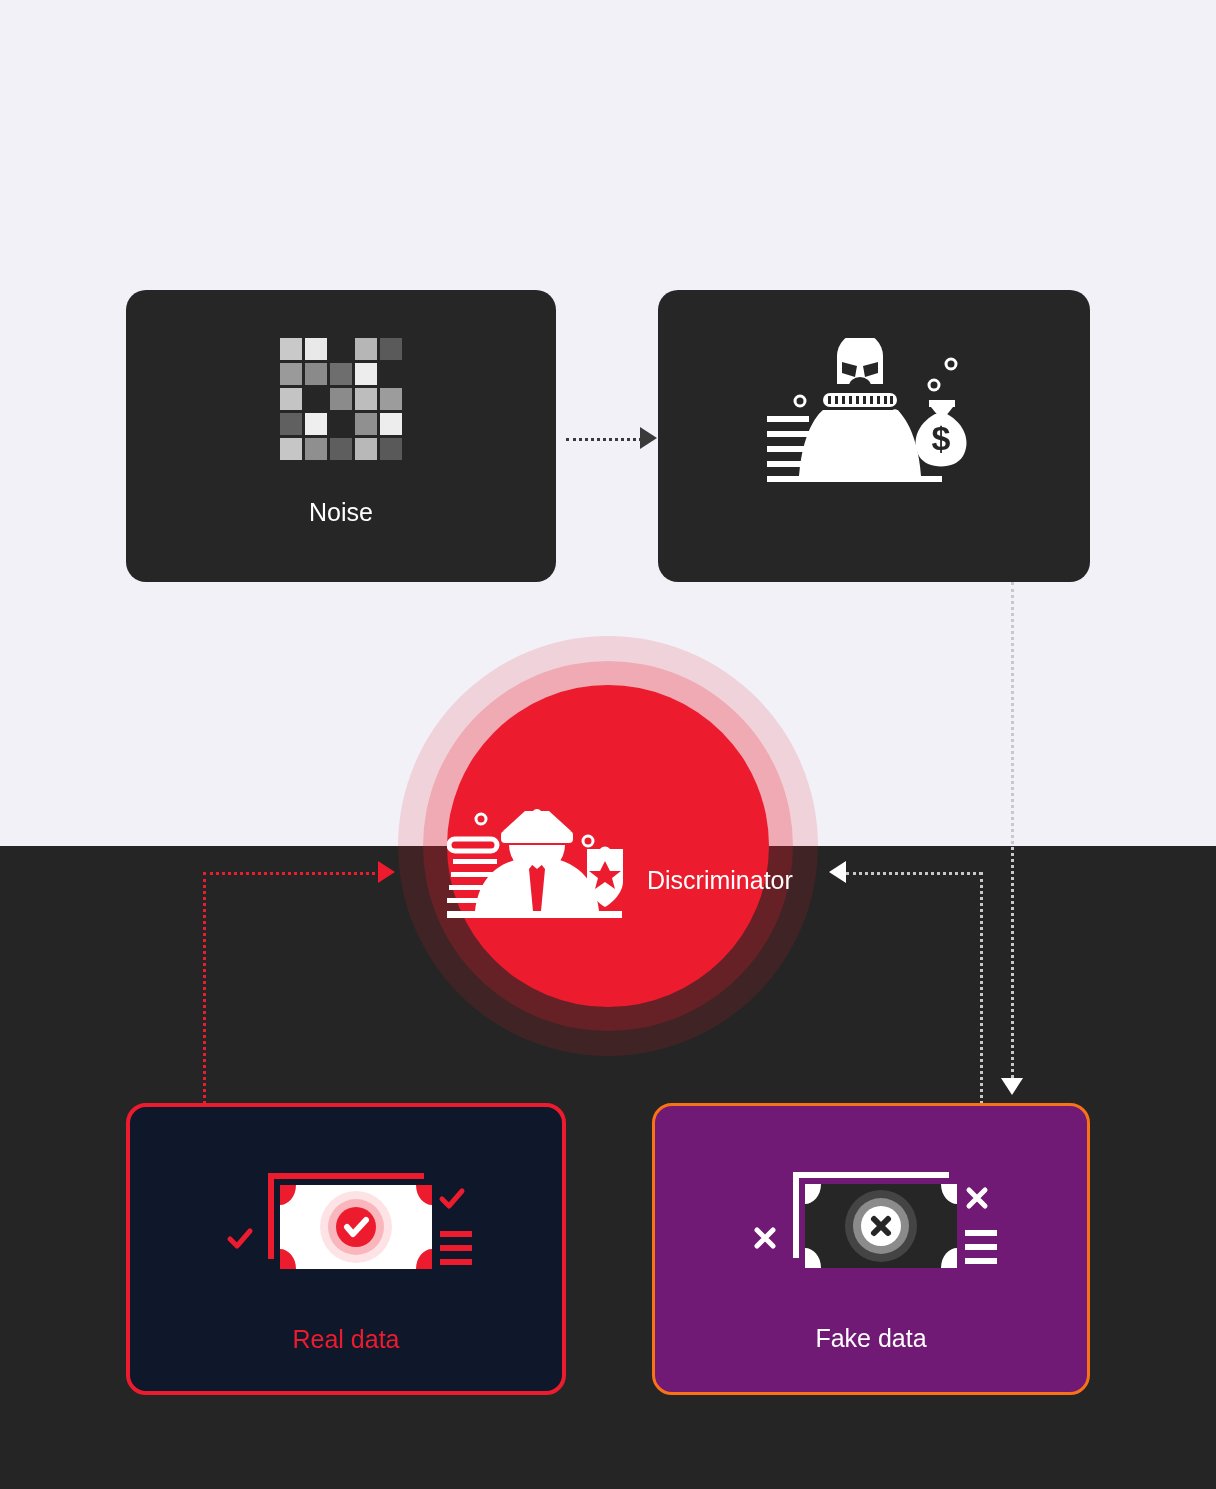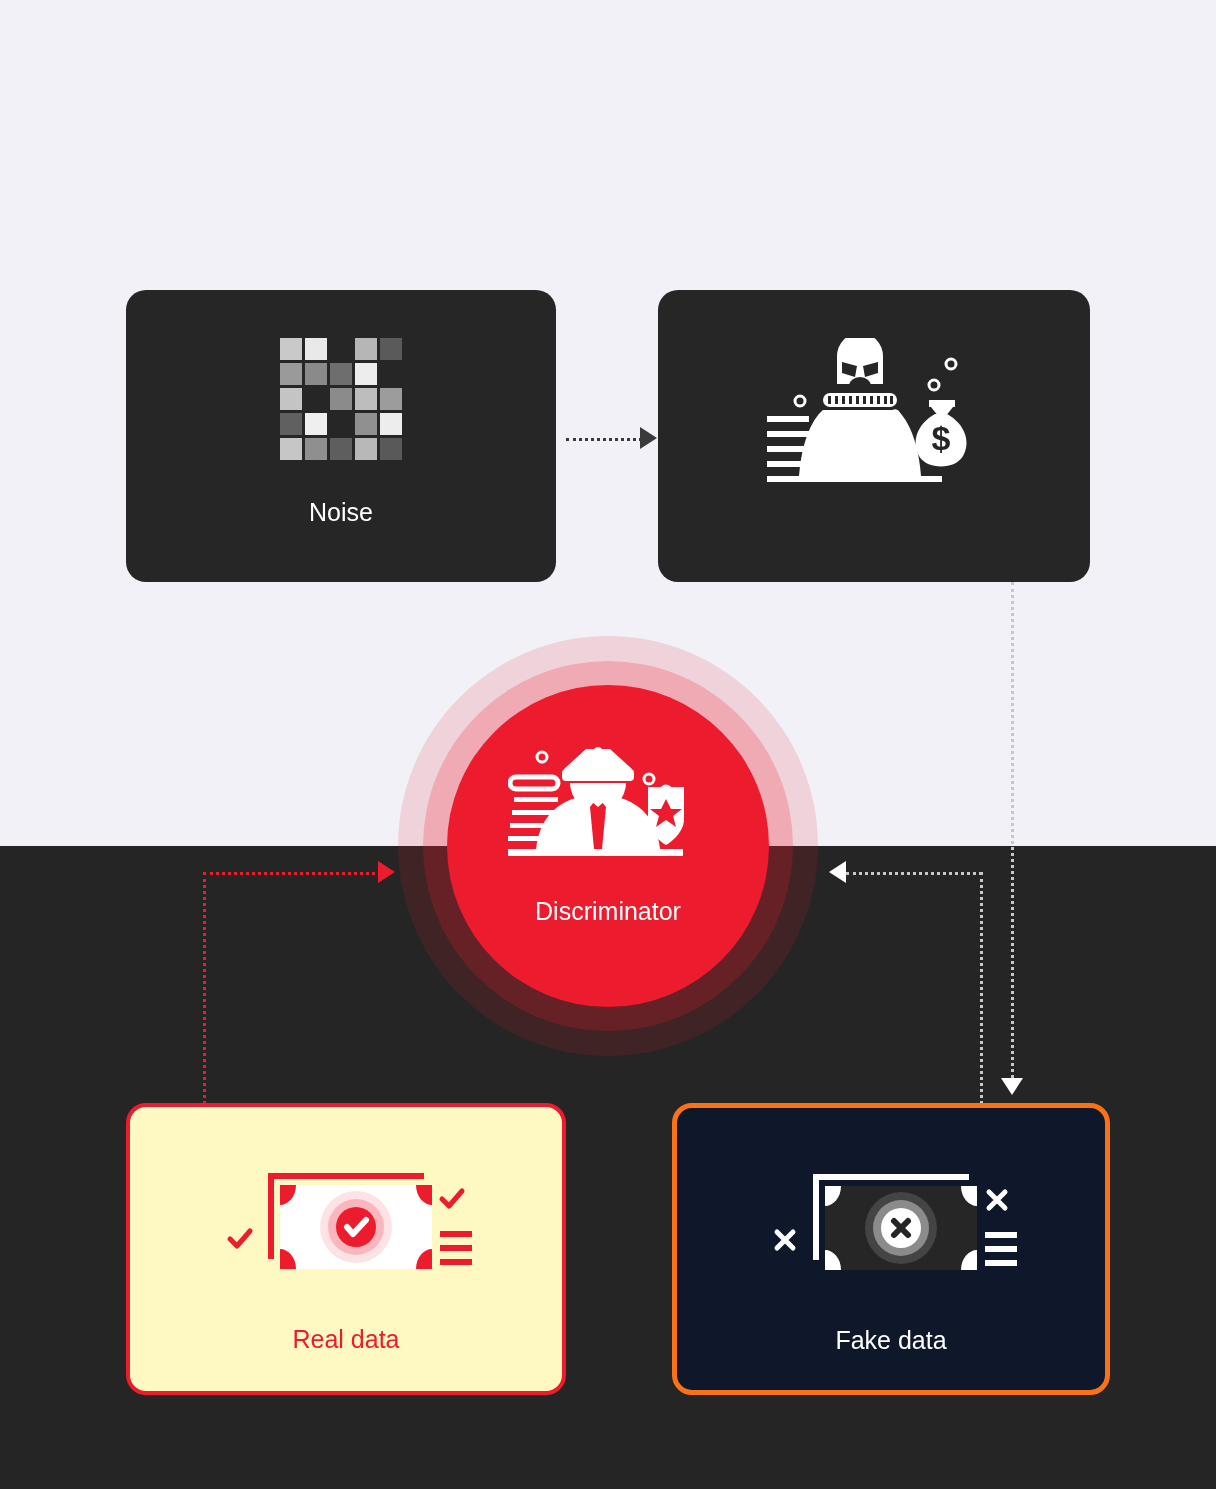--- a/index.html
+++ b/index.html
@@ -40,22 +40,22 @@
   
   .card {
     position:absolute;
     border-radius:20px;
     display:flex;
     flex-direction:column;
     align-items:center;
     justify-content:flex-start;
   }
   .card-dark { background:#262626; }
-  .card-fake { background:#0f172a; border:5px solid #f97316;margin-left:20px; }
-  .card-real { background:#fef9c3; border:4px solid #ED1B2E; }
+  .card-fake { background:#701a75; border:3px solid #f97316; }
+  .card-real { background:#0f172a; border:4px solid #ED1B2E; }
 
   .card-noise      { left:126px; top:290px;  width:430px; height:292px;padding-left:28px; }
   .card-generator  { left:658px; top:290px;  width:432px; height:292px; }
   .card-realdata   { left:126px; top:1103px; width:440px; height:292px; }
   .card-fakedata   { left:652px; top:1103px; width:438px; height:292px; }
 
   .card-icon {
     position:absolute;
     left:0; right:0;
     display:flex; justify-content:center;
@@ -99,21 +99,21 @@
   }
   .ring-3 { width:420px; height:420px; background:rgba(237,27,46,0.14); }
   .ring-2 { width:370px; height:370px; background:rgba(237,27,46,0.22); }
   .ring-1 { width:322px; height:322px; background:#ED1B2E; }
 
   .disc-content {
     position:absolute;
     transform:translate(-50%,-50%);
     width:322px; height:322px;
     display:flex;
-    flex-direction:column;
+    flex-direction:row;
     align-items:center;
     justify-content:flex-start;
     padding-top:54px;
   }
   .disc-label {
     margin-top:14px;
     font-size:25px;
     color:#FFFFFF;
   }
 

